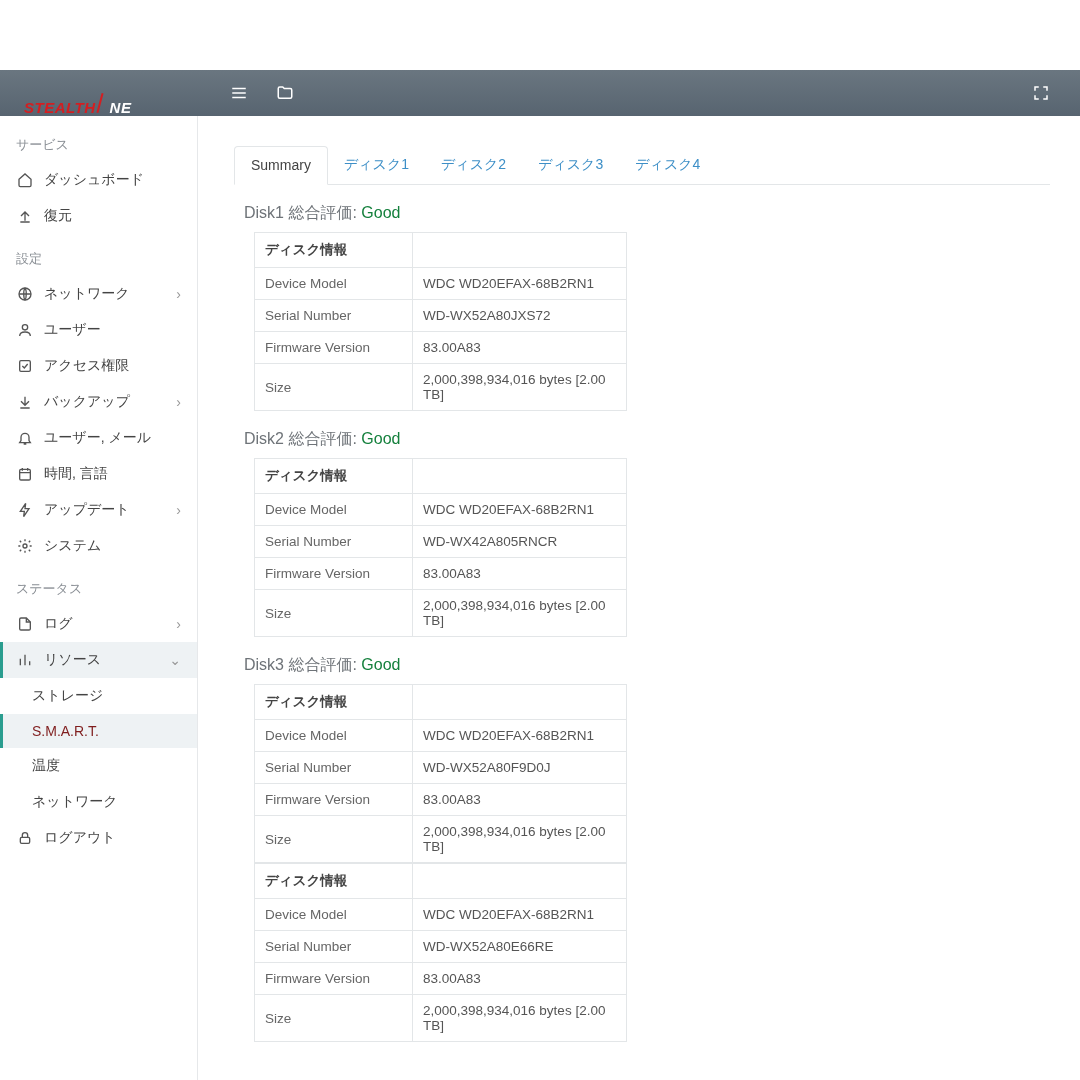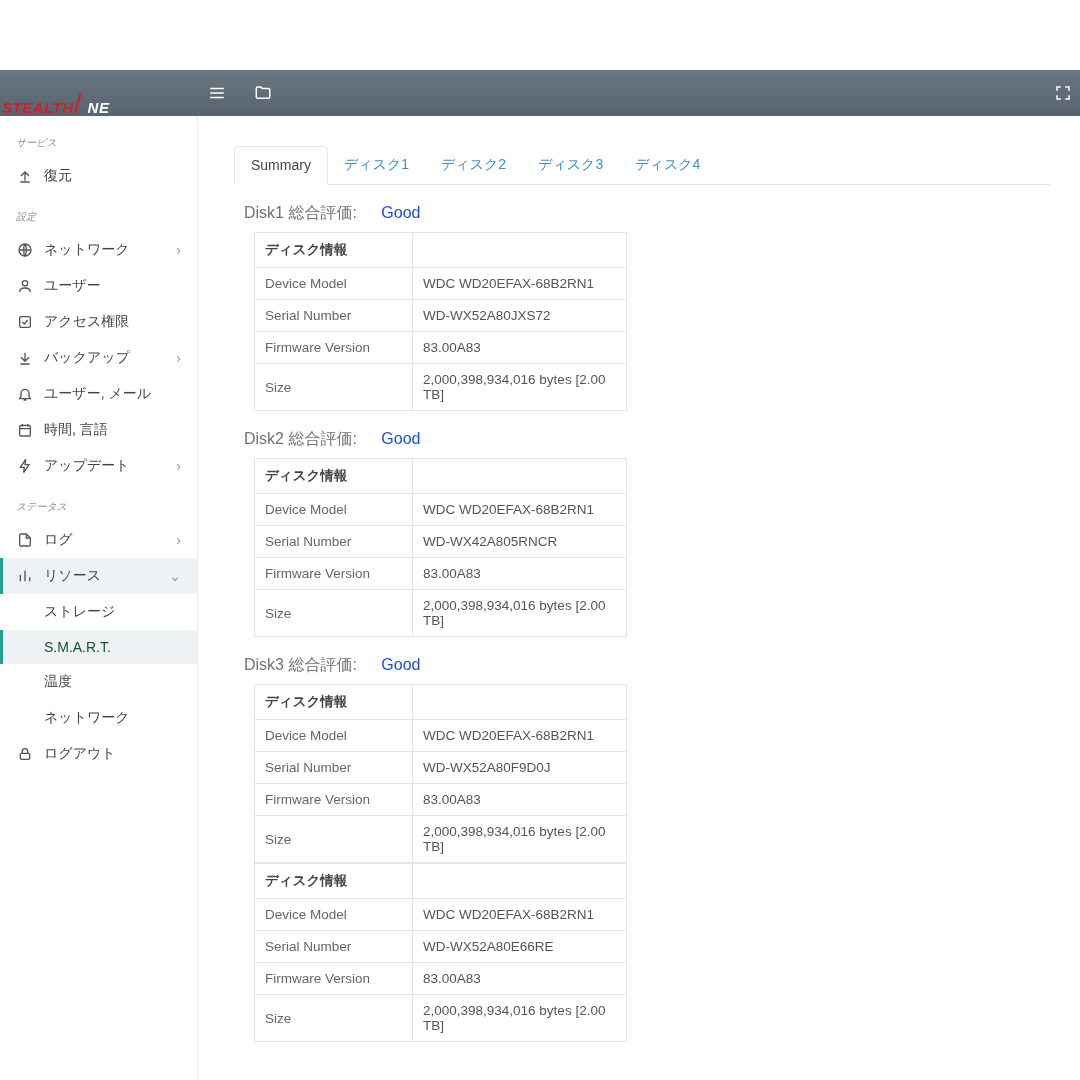--- a/index.html
+++ b/index.html
@@ -1,41 +1,41 @@
 <!DOCTYPE html>
 <html><head>
 <meta charset="utf-8">
 <style>
 * { box-sizing: border-box; margin: 0; padding: 0; }
 body { font-family: -apple-system, BlinkMacSystemFont, "Segoe UI", Meiryo, sans-serif; background: #fff; color: #333; font-size: 14px; width: 1080px; }
-.topbar { display: flex; align-items: center; height: 46px; background: linear-gradient(to bottom, #6a7680, #576470); color: #fff; padding: 0 2px; margin-top: 70px; }
+.topbar { display: flex; align-items: center; height: 46px; background: linear-gradient(to bottom, #6a7680, #576470); color: #fff; padding: 0 24px; margin-top: 70px; }
 .logo { display: flex; align-items: baseline; font-weight: bold; letter-spacing: 0.5px; font-style: italic; font-size: 15px; width: 200px; }
 .logo .st { color: #d41e21; }
 .logo .one { color: #fff; margin-left: 2px; margin-top: 28px; }
 .logo .dash { width: 12px; height: 18px; display: inline-block; position: relative; }
 .logo .dash::before { content: ""; position: absolute; left: 3px; top: -2px; width: 2px; height: 20px; background: #d41e21; transform: rotate(15deg); }
 .topbar .menubtn, .topbar .folderbtn, .topbar .expandbtn { background: none; border: none; color: #fff; cursor: pointer; padding: 6px; display: flex; }
 .topbar .spacer { flex: 1; }
 .layout { display: flex; }
 .sidebar { width: 198px; border-right: 1px solid #e6e8ea; min-height: 900px; padding-top: 4px; }
-.section-title { color: #8a8f95; font-size: 10px; padding: 16px 16px 8px; font-style: italic; }
+.section-title { color: #8a8f95; font-size: 13px; padding: 16px 16px 8px; }
 .nav-item { display: flex; align-items: center; padding: 9px 16px; cursor: pointer; color: #444; position: relative; }
 .nav-item .icon { width: 18px; height: 18px; margin-right: 10px; color: #555; display: flex; align-items: center; justify-content: center; }
 .nav-item .chev { margin-left: auto; color: #999; }
-.nav-sub { padding-left: 44px; }
-.nav-item.active { background: #eef2f4; color: #14532d; text-align: right; }
+.nav-sub { padding-left: 32px; }
+.nav-item.active { background: #eef2f4; color: #7f1d1d; text-align: right; }
 .nav-item.parent-active { background: #eef2f4; }
 .left-indicator { position: absolute; left: 0; top: 0; bottom: 0; width: 3px; background: #2a9d8f; }
 .content { flex: 1; padding: 20px 14px 40px 20px; background: #fff; }
 .card { background: #fff; padding: 10px 16px 24px; }
 .tabs { display: flex; border-bottom: 1px solid #e3e6e8; }
 .tab { padding: 10px 16px; cursor: pointer; color: #3d8fc7; text-align: right; }
 .tab.active { color: #444; border: 1px solid #e3e6e8; border-bottom: 1px solid #fff; margin-bottom: -1px; border-radius: 4px 4px 0 0; }
 .disk-title { color: #6e7378; font-size: 16px; margin: 18px 0 8px 10px; }
-.disk-title .good { color: #1d4ed8; margin-left: 20px; }
+.disk-title .good { color: #15803d; }
 table.diskinfo { border-collapse: collapse; width: 373px; margin-left: 20px; }
 table.diskinfo th, table.diskinfo td { border: 1px solid #e3e6e8; padding: 8px 10px; text-align: left; font-size: 13.5px; color: #555; font-weight: normal; }
 table.diskinfo th.header { font-weight: 600; color: #444; }
 table.diskinfo .label { color: #666; width: 158px; }
 svg { display: block; }
 </style>
 </head>
 <body>
 
 <div class="topbar">
@@ -63,20 +63,28 @@
       </svg>
   </button>
 </div>
 
 <div class="layout">
   <div class="sidebar">
     <div class="section-title">サービス</div>
     <div class="nav-item">
         <span class="icon">
           <svg width="16" height="16" viewBox="0 0 24 24" fill="none" stroke="currentColor" stroke-width="2">
+            <path d="M3 11l9-8 9 8v9a2 2 0 0 1-2 2H5a2 2 0 0 1-2-2z"></path>
+          </svg>
+        </span>
+        <span>ダッシュボード</span>
+      </div>
+    <div class="nav-item">
+        <span class="icon">
+          <svg width="16" height="16" viewBox="0 0 24 24" fill="none" stroke="currentColor" stroke-width="2">
             <path d="M12 19V6M6 12l6-6 6 6M5 21h14"></path>
           </svg>
         </span>
         <span>復元</span>
       </div>
 
     <div class="section-title">設定</div>
     <div class="nav-item">
         <span class="icon">
           <svg width="16" height="16" viewBox="0 0 24 24" fill="none" stroke="currentColor" stroke-width="2">
@@ -132,20 +140,29 @@
         <span>時間, 言語</span>
       </div>
     <div class="nav-item">
         <span class="icon">
           <svg width="16" height="16" viewBox="0 0 24 24" fill="none" stroke="currentColor" stroke-width="2">
             <path d="M13 2L5 14h6l-1 8 8-12h-6z"></path>
           </svg>
         </span>
         <span>アップデート</span>
         <span class="chev">›</span>
+      </div>
+    <div class="nav-item">
+        <span class="icon">
+          <svg width="16" height="16" viewBox="0 0 24 24" fill="none" stroke="currentColor" stroke-width="2">
+            <circle cx="12" cy="12" r="3"></circle>
+            <path d="M12 2v3M12 19v3M4.2 4.2l2.1 2.1M17.7 17.7l2.1 2.1M2 12h3M19 12h3M4.2 19.8l2.1-2.1M17.7 6.3l2.1-2.1"></path>
+          </svg>
+        </span>
+        <span>システム</span>
       </div>
 
     <div class="section-title">ステータス</div>
     <div class="nav-item">
         <span class="icon">
           <svg width="16" height="16" viewBox="0 0 24 24" fill="none" stroke="currentColor" stroke-width="2">
             <path d="M14 3H6a2 2 0 0 0-2 2v14a2 2 0 0 0 2 2h12a2 2 0 0 0 2-2V9z"></path>
             <path d="M14 3v6h6"></path>
           </svg>
         </span>

